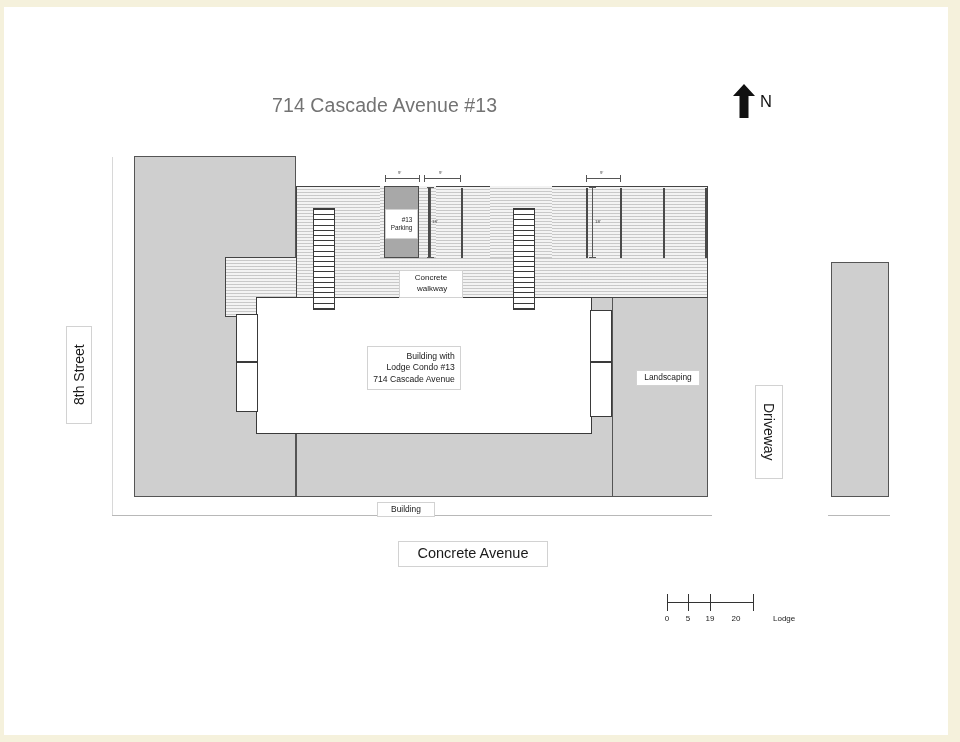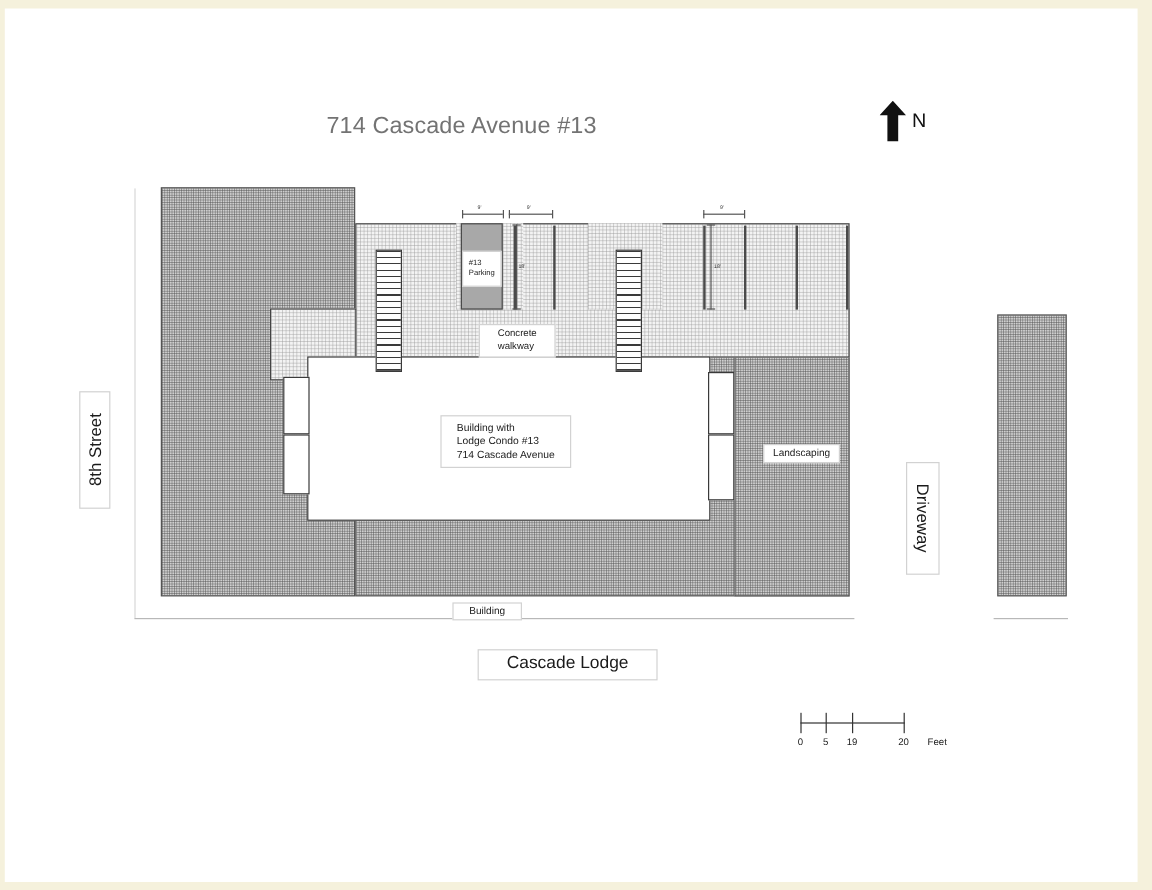--- a/index.html
+++ b/index.html
@@ -114,21 +114,21 @@
   
   .callout {
     position: absolute;
     box-sizing: border-box;
     background: #ffffff;
     border: 1px solid #d2d2d2;
     color: #1a1a1a;
     display: flex;
     align-items: center;
     justify-content: center;
-    text-align: left;
+    text-align: right;
     line-height: 1.32;
     white-space: pre-line;
   }
   .rot-ccw { writing-mode: vertical-rl; transform: rotate(180deg); }
   .rot-cw  { writing-mode: vertical-rl; }
 
   
   .dim-h {
     position: absolute;
     height: 1px;
@@ -279,40 +279,40 @@
   <div class="dim-tick-h" style="left:589px; top:187px;"></div>
   <div class="dim-tick-h" style="left:589px; top:257px;"></div>
   <div class="dim-label-v" style="left:595px; top:219px;">18'</div>
 
   <div class="callout" style="left:385px; top:209px; width:33px; height:30px; font-size:6.4px;">#13
 Parking</div>
 
   <div class="callout" style="left:399px; top:270px; width:64px; height:28px; font-size:8px;">Concrete
 walkway</div>
 
-  <div class="callout" style="left:367px; top:346px; width:109px; height:44px; font-size:8.6px;">Building with
+  <div class="callout" style="left:367px; top:346px; width:94px; height:44px; font-size:8.6px;">Building with
 Lodge Condo #13
 714 Cascade Avenue</div>
 
   <div class="callout" style="left:636px; top:370px; width:64px; height:16px; font-size:8.4px;">Landscaping</div>
 
   <div class="callout rot-cw" style="left:755px; top:385px; width:28px; height:94px; font-size:14px;">Driveway</div>
 
   <div class="callout rot-ccw" style="left:66px; top:326px; width:26px; height:98px; font-size:14px;">8th Street</div>
 
   <div class="callout" style="left:377px; top:502px; width:58px; height:15px; font-size:8.4px;">Building</div>
 
-  <div class="callout" style="left:398px; top:541px; width:150px; height:26px; font-size:14.5px;">Cascade Lodge</div>
+  <div class="callout" style="left:398px; top:541px; width:150px; height:26px; font-size:14.5px;">Concrete Avenue</div>
 
   <div id="scalebar">
     <div class="sb-line"></div>
     <div class="sb-tick" style="left:7px;"></div>
     <div class="sb-tick" style="left:28px;"></div>
     <div class="sb-tick" style="left:50px;"></div>
     <div class="sb-tick" style="left:93px;"></div>
     <div class="sb-num" style="left:7px;">0</div>
     <div class="sb-num" style="left:28px;">5</div>
     <div class="sb-num" style="left:50px;">19</div>
-    <div class="sb-num" style="left:93px;">20</div>
-    <div id="scalebar-feet">Feet</div>
+    <div class="sb-num" style="left:76px;">20</div>
+    <div id="scalebar-feet">Lodge</div>
   </div>
 
 </div>
 
 </body></html>

